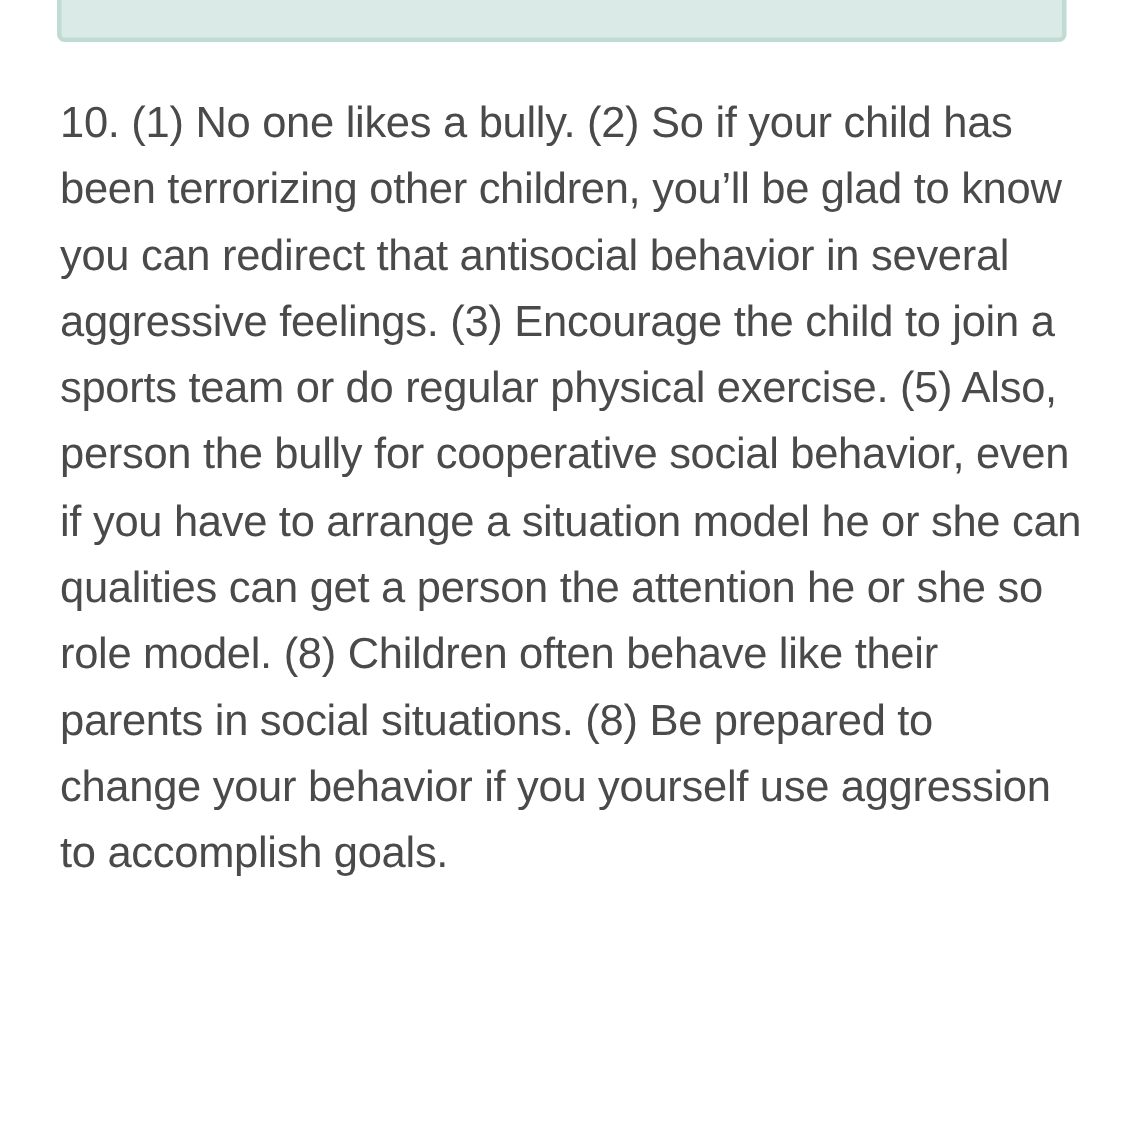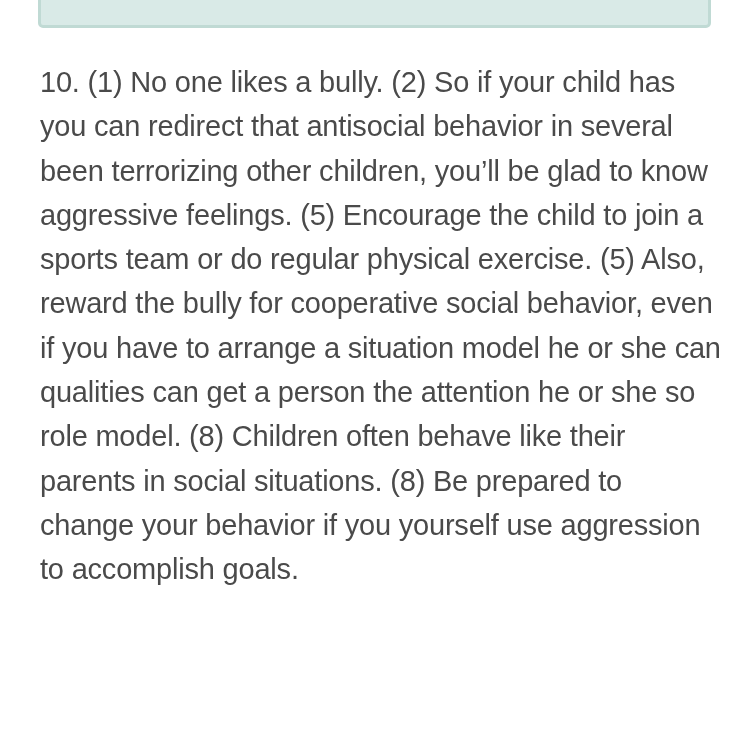--- a/index.html
+++ b/index.html
@@ -49,25 +49,25 @@
   }
 </style>
 </head>
 <body>
 
 <div class="viewport">
   <div class="answer-box"></div>
 
   <div class="passage">
       <div class="line">10. (1) No one likes a bully. (2) So if your child has</div>
+      <div class="line">been terrorizing other children, you’ll be glad to know</div>
       <div class="line">you can redirect that antisocial behavior in several</div>
-      <div class="line">been terrorizing other children, you’ll be glad to know</div>
-      <div class="line">aggressive feelings. (5) Encourage the child to join a</div>
+      <div class="line">aggressive feelings. (3) Encourage the child to join a</div>
       <div class="line">sports team or do regular physical exercise. (5) Also,</div>
-      <div class="line">reward the bully for cooperative social behavior, even</div>
+      <div class="line">person the bully for cooperative social behavior, even</div>
       <div class="line">if you have to arrange a situation model he or she can</div>
       <div class="line">qualities can get a person the attention he or she so</div>
       <div class="line">role model. (8) Children often behave like their</div>
       <div class="line">parents in social situations. (8) Be prepared to</div>
       <div class="line">change your behavior if you yourself use aggression</div>
       <div class="line">to accomplish goals.</div>
     </div>
 </div>
 
 </body></html>

